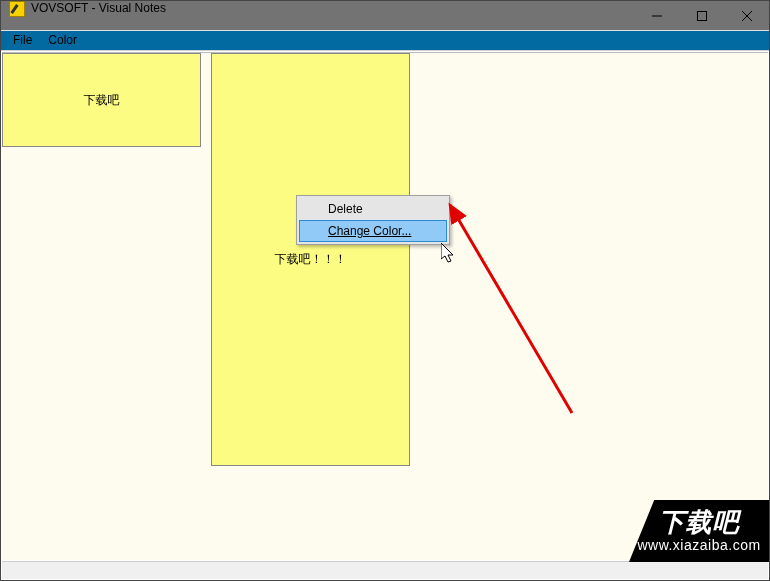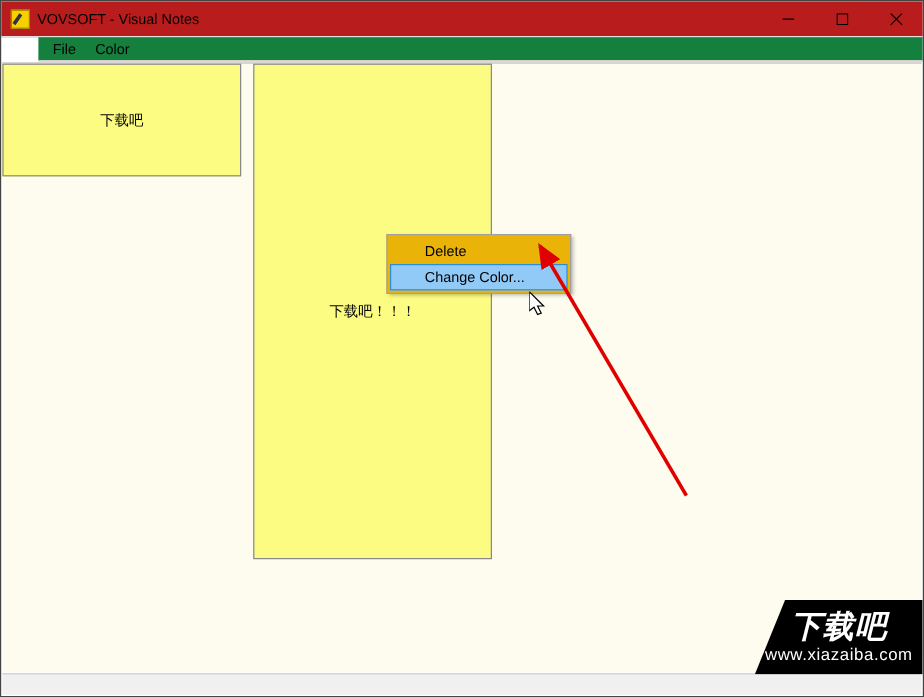--- a/index.html
+++ b/index.html
@@ -8,23 +8,23 @@
       font-size: 12px;
       width: 770px;
       height: 581px;
       background: #fff;
       position: relative;
       overflow: hidden;
       border: 1px solid #444;
     }
     .titlebar {
       height: 30px;
-      background: #b91c1c;
-      display: flex;
-      align-items: center;
+      background: #737373;
+      display: flex;
+      align-items: flex-start;
       border-bottom: 1px solid #e0e0e0;
     }
     .app-icon {
       width: 16px; height: 16px;
       background: #f7d000;
       border: 1px solid #a08000;
       margin: 0 6px 0 8px;
       position: relative;
     }
     .app-icon::after {
@@ -40,26 +40,24 @@
     .win-controls { display: flex; height: 100%; }
     .win-btn {
       width: 45px; height: 100%;
       display: flex; align-items: center; justify-content: center;
       font-family: "Segoe UI Symbol", sans-serif;
       font-size: 10px;
       color: #000;
     }
     .menubar {
       height: 20px;
-      background: #15803d;
-      display: flex;
-      align-items: center;
+      background: #0369a1;
+      display: flex;
       padding: 0 4px;
       border-bottom: 1px solid #d0d0d0;
-      margin-left: 31px;
     }
     .menu-item { padding: 2px 8px; font-size: 12px; }
     .canvas {
       position: absolute;
       left: 1px; right: 1px;
       top: 51px;
       bottom: 20px;
       background: #fefcef;
       border-top: 1px solid #bbb;
     }
@@ -70,38 +68,39 @@
       display: flex;
       align-items: center;
       justify-content: center;
       font-size: 12px;
       color: #000;
     }
     .note1 { left: 0; top: 0; width: 199px; height: 94px; }
     .note2 { left: 209px; top: 0; width: 199px; height: 413px; }
     .context-menu {
       position: absolute;
-      left: 320px; top: 142px;
+      left: 294px; top: 142px;
       width: 154px;
-      background: #eab308;
+      background: #e5e5e5;
       border: 1px solid #a0a0a0;
       box-shadow: 2px 2px 3px rgba(0,0,0,0.25);
       padding: 2px;
     }
     .ctx-item {
       height: 22px;
       display: flex;
       align-items: center;
       padding-left: 28px;
       font-size: 12px;
       border: 1px solid transparent;
     }
     .ctx-item.hover {
       background: #91c9f7;
       border: 1px solid #2a8dd4;
+      text-decoration: underline;
     }
     .cursor-arrow {
       position: absolute;
       left: 439px; top: 190px;
       pointer-events: none;
     }
     .red-arrow {
       position: absolute;
       pointer-events: none;
     }

